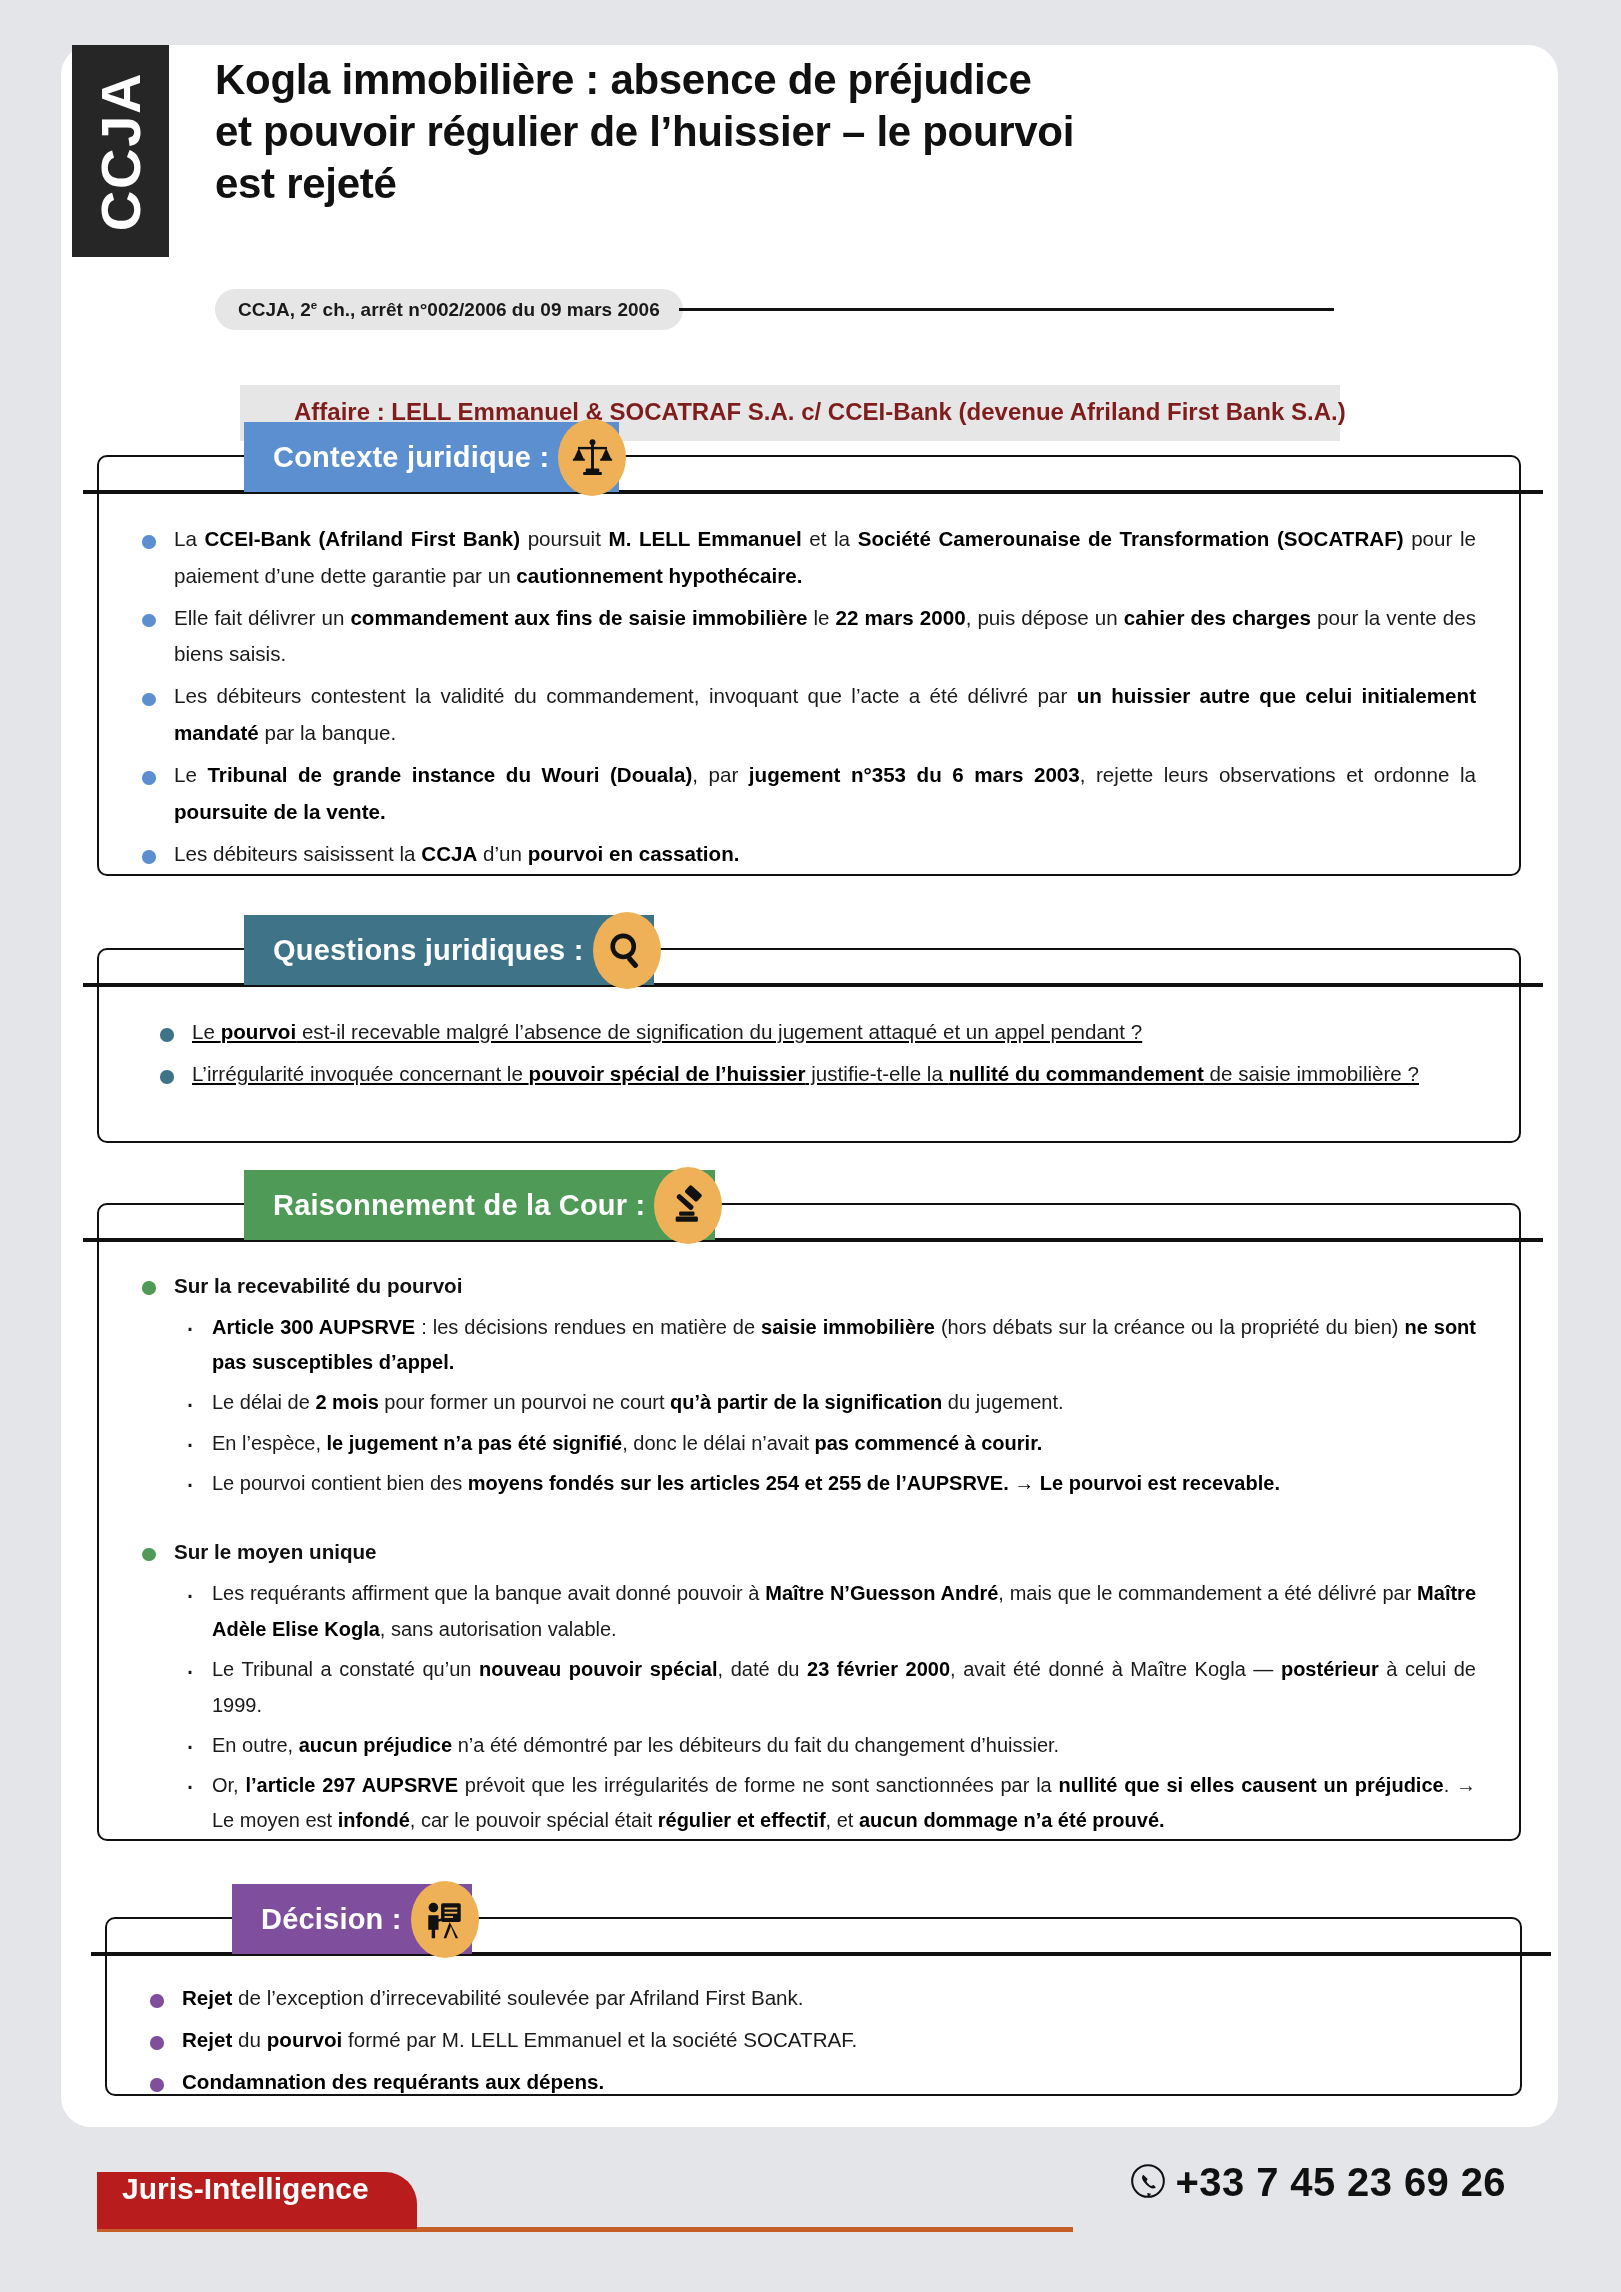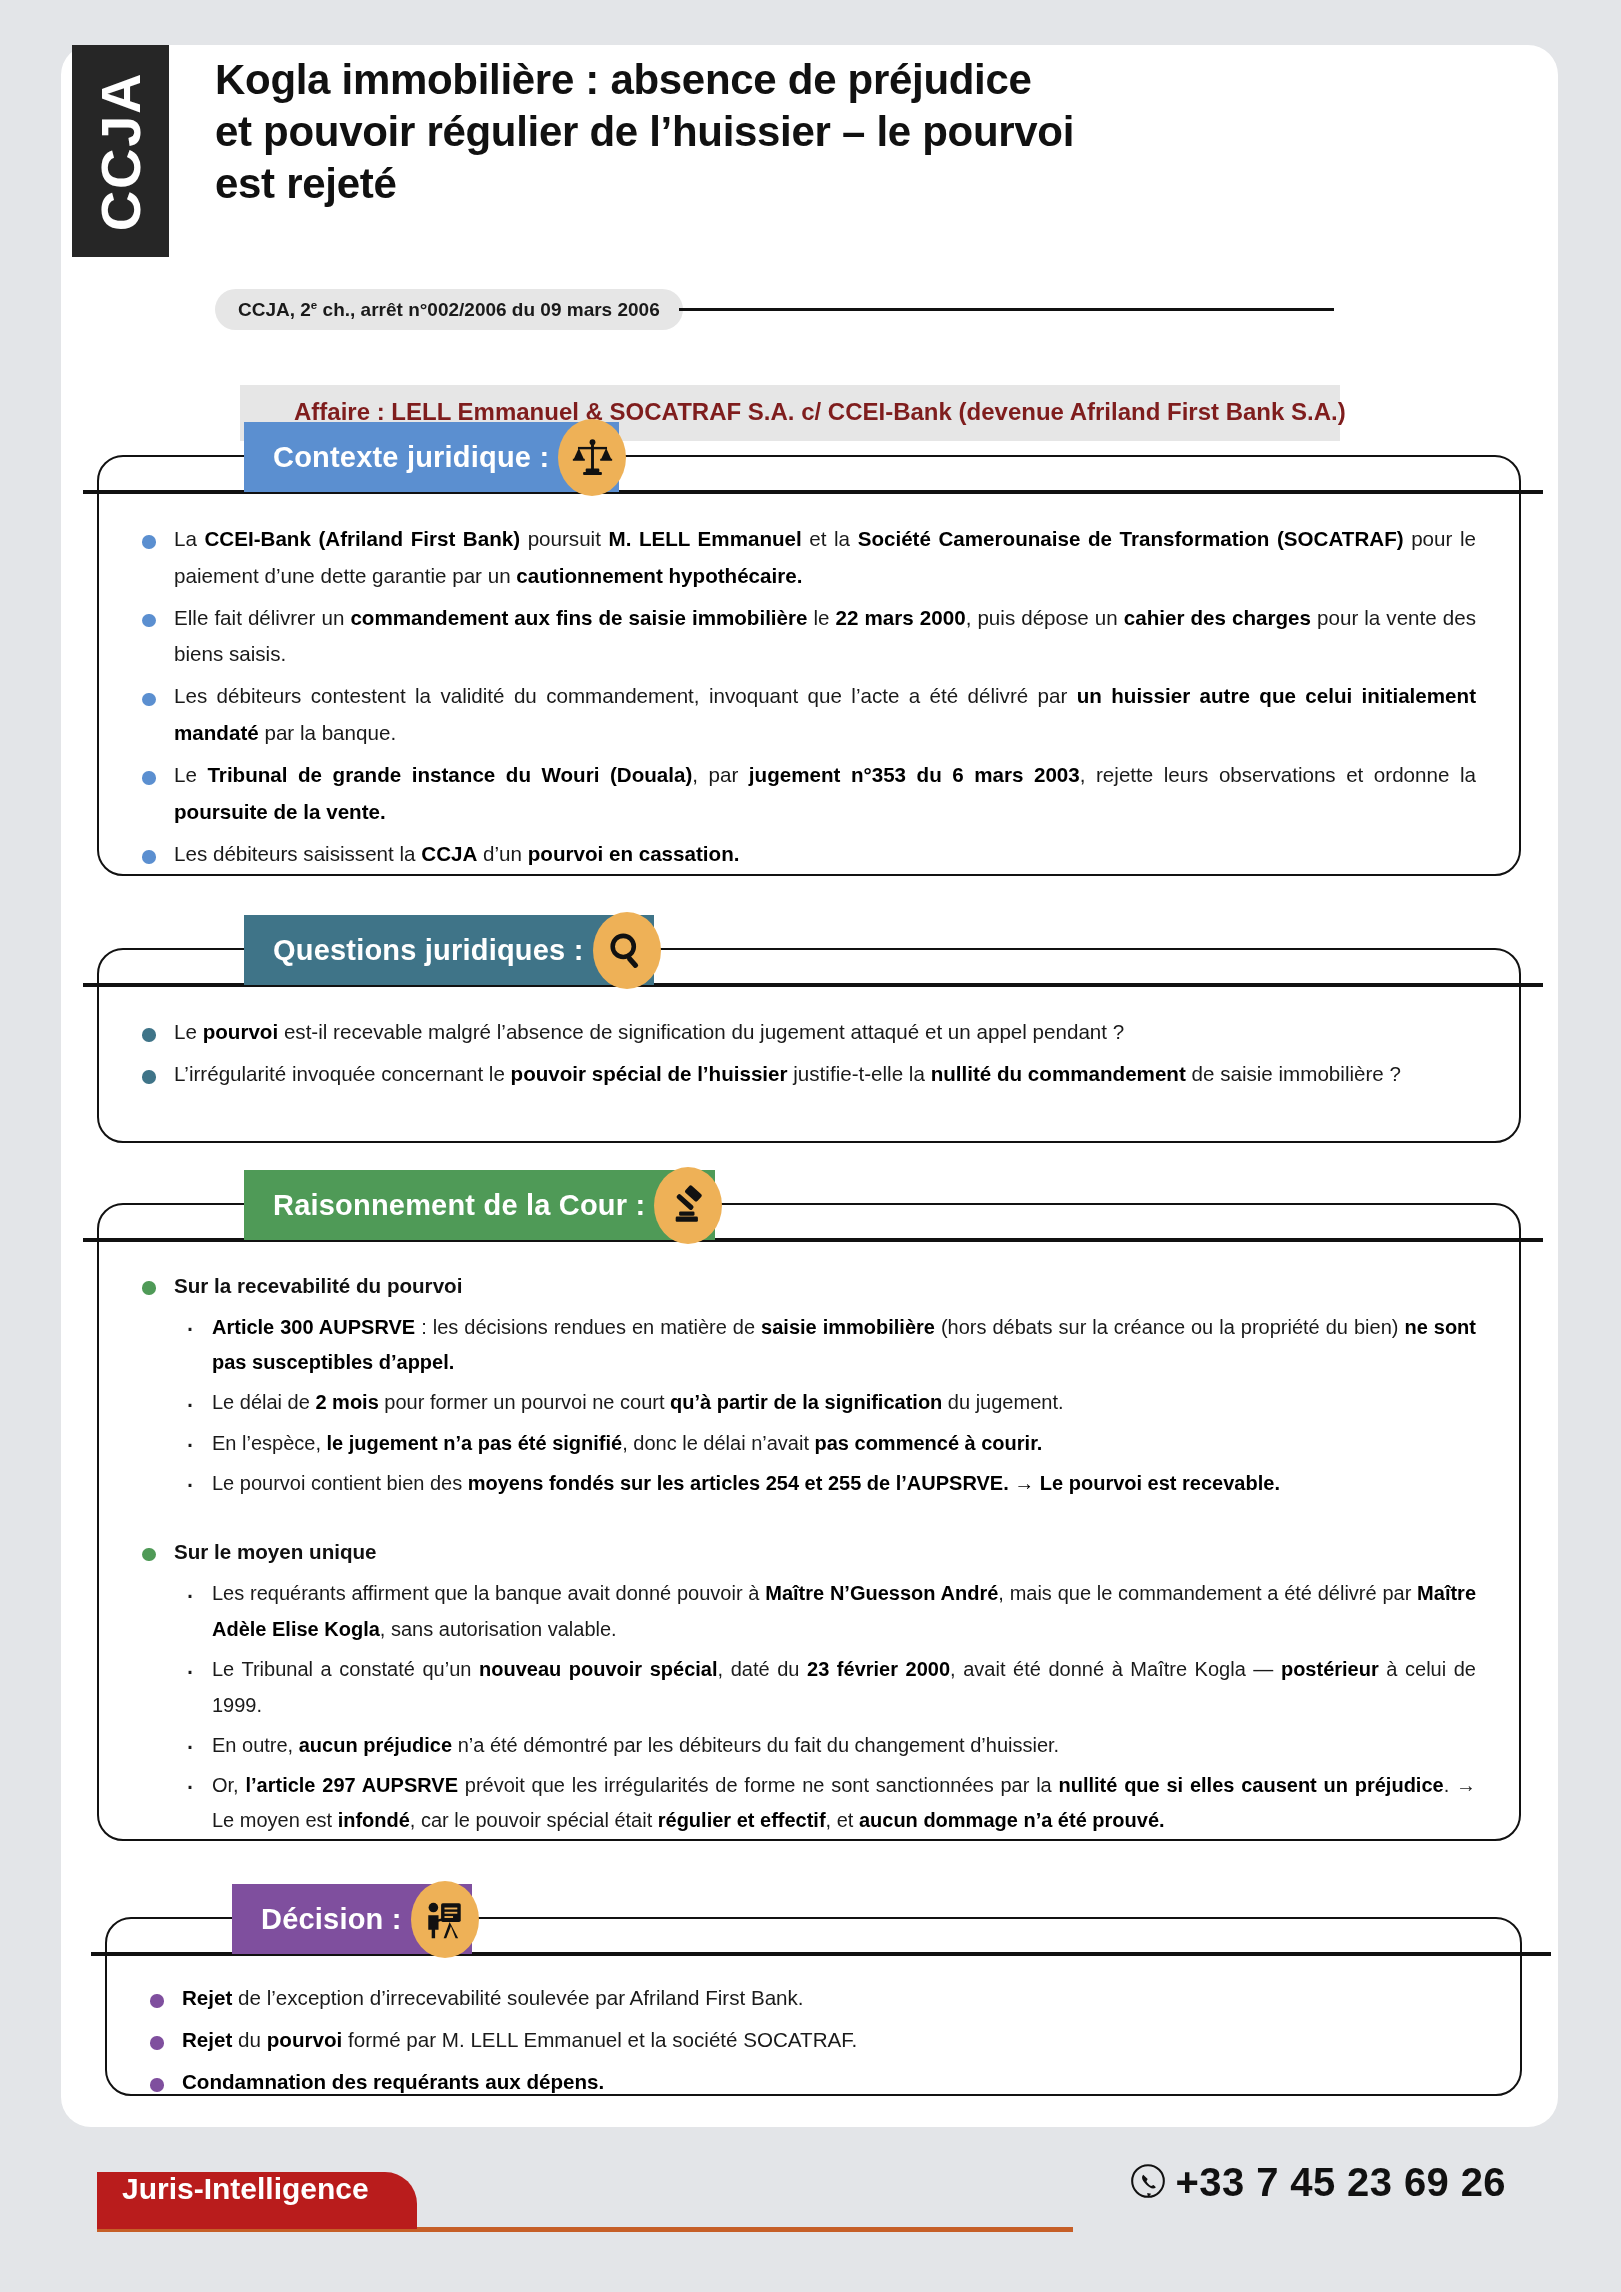--- a/index.html
+++ b/index.html
@@ -102,21 +102,21 @@
     font-size: 24px;
     font-weight: bold;
     color: #7f1d1d;
     white-space: nowrap;
   }
 
   
   .section {
     position: absolute;
     border: 2.7px solid #111111;
-    border-radius: 26px;
+    border-radius: 10px;
     background: #ffffff;
   }
 
   .sec-header {
     position: absolute;
     top: -35px;
     display: flex;
     align-items: center;
     height: 70px;
   }
@@ -329,21 +329,21 @@
   <div class="sec-header" style="left:145px;">
     <div class="sec-label" style="background:#3f7488;">Questions juridiques :</div>
     <div class="sec-icon">
       <svg width="39" height="39" viewBox="0 0 48 48">
         <circle cx="20" cy="19" r="13" fill="none" stroke="#111" stroke-width="5.6"></circle>
         <rect x="28" y="30" width="6.4" height="17" rx="3" fill="#111" transform="rotate(-42 31 38)"></rect>
       </svg>
     </div>
   </div>
 
-  <div style="padding:64px 43px 0 36px;">
+  <div style="padding:64px 43px 0 54px;text-decoration:underline;">
     <ul class="body-list">
       <li class="b-item dot-teal"><span>Le <b>pourvoi</b> est-il recevable malgré l’absence de signification du jugement attaqué et un appel pendant ?</span></li>
       <li class="b-item dot-teal"><span>L’irrégularité invoquée concernant le <b>pouvoir spécial de l’huissier</b> justifie-t-elle la <b>nullité du commandement</b> de saisie immobilière ?</span></li>
     </ul>
   </div>
 </div>
 
 <div class="section" style="left:97px; top:1203px; width:1424px; height:638px;">
 
   <div class="sec-rule" style="left:-16px; width:1460px;"></div>

